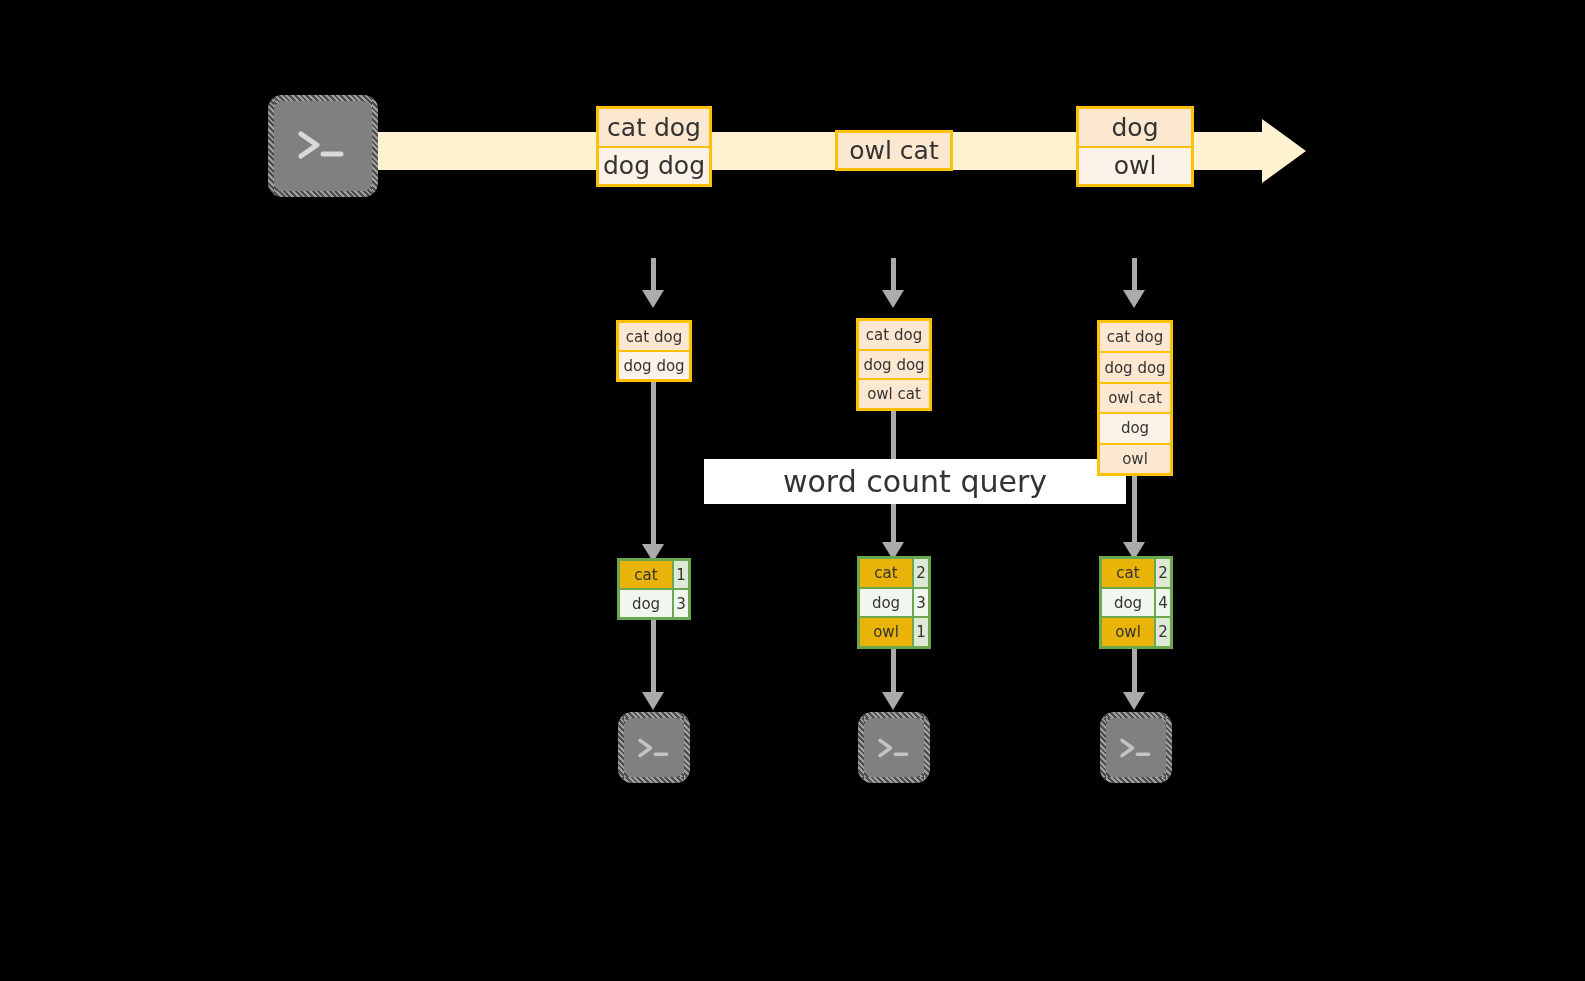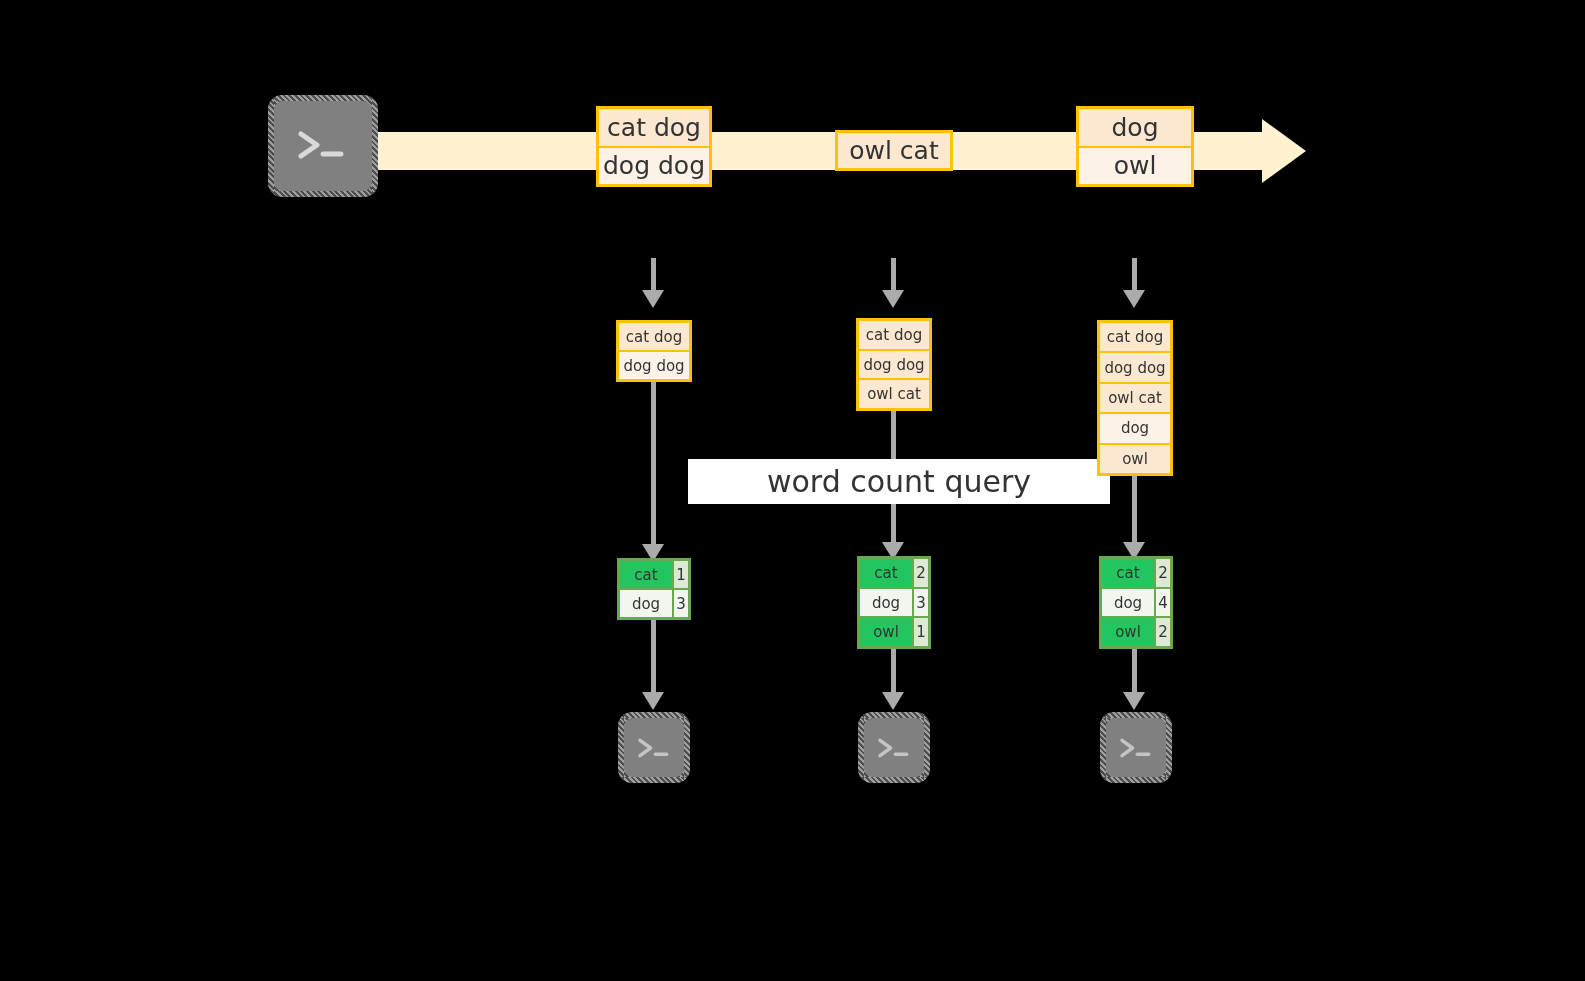--- a/index.html
+++ b/index.html
@@ -86,21 +86,21 @@
     flex: 1 1 auto;
     display: flex;
     border-bottom: 2px solid #6AA84F;
   }
   .grow:last-child { border-bottom: none; }
   .gcell-word {
     flex: 0 0 54px;
     display: flex; align-items: center; justify-content: center;
     font-size: 15px; color: #333333;
     border-right: 2px solid #6AA84F;
-    background: #22c55e;
+    background: #eab308;
   }
   .gcell-num {
     flex: 1 1 auto;
     display: flex; align-items: center; justify-content: center;
     font-size: 15px; color: #333333;
     background: #DDE8D5;
   }
   .grow.alt .gcell-word, .grow.alt .gcell-num { background: #F1F6EE; }
 
   
@@ -232,21 +232,21 @@
       </svg>
     </div>
   </div>
 
   <div class="vline" style="left:1132px; top:258px; height:34px;"></div>
   <div class="vhead" style="left:1123px; top:290px;"></div>
 
   <div class="vline" style="left:1132px; top:476px; height:70px;"></div>
   <div class="vhead" style="left:1123px; top:542px;"></div>
 
-  <div class="query-label" style="left:688px; top:459px; width:422px; height:45px;">
+  <div class="query-label" style="left:704px; top:459px; width:422px; height:45px;">
     <span>word count query</span>
   </div>
 
   <div class="obox small" style="left:1097px; top:320px; width:76px; height:156px;">
     <div class="orow">cat dog</div>
     <div class="orow">dog dog</div>
     <div class="orow">owl cat</div>
     <div class="orow alt">dog</div>
     <div class="orow">owl</div>
   </div>

